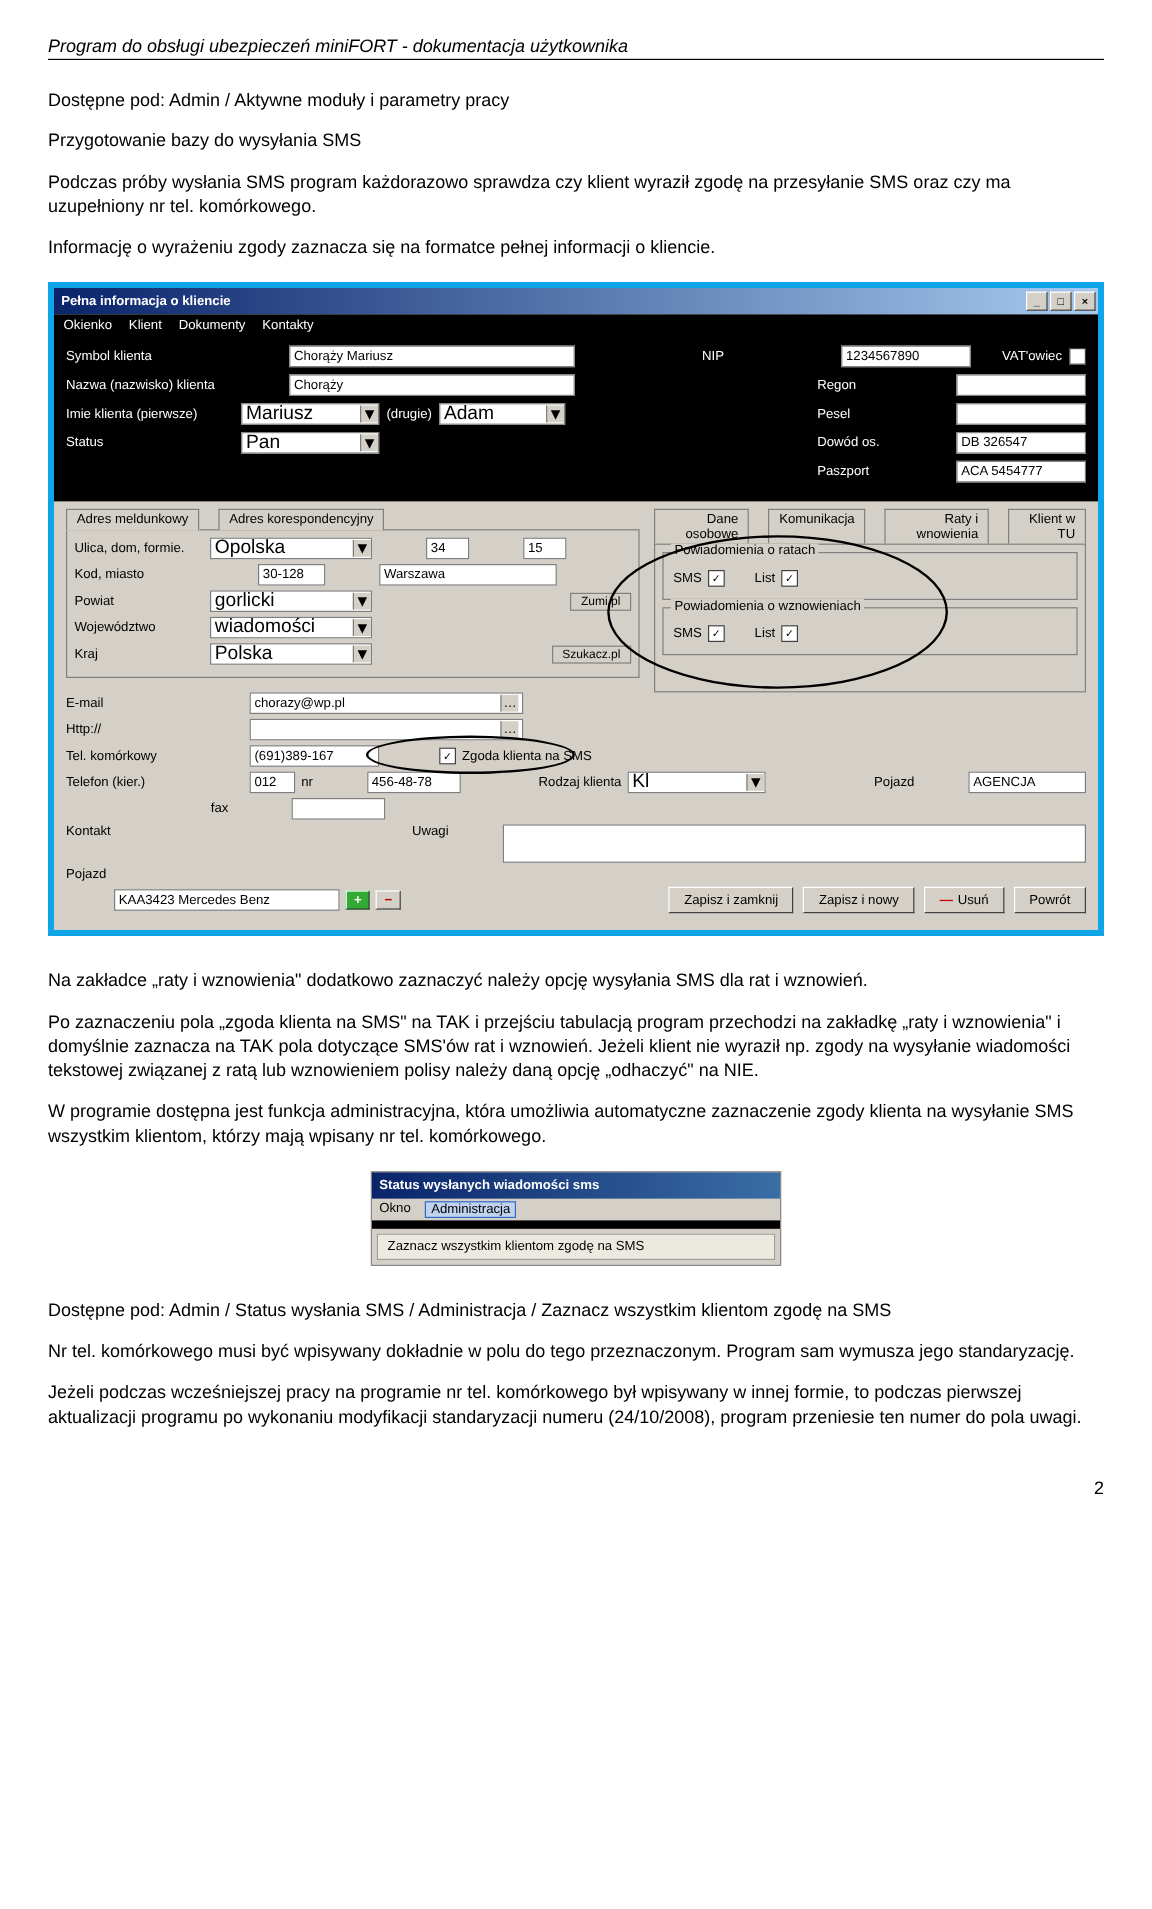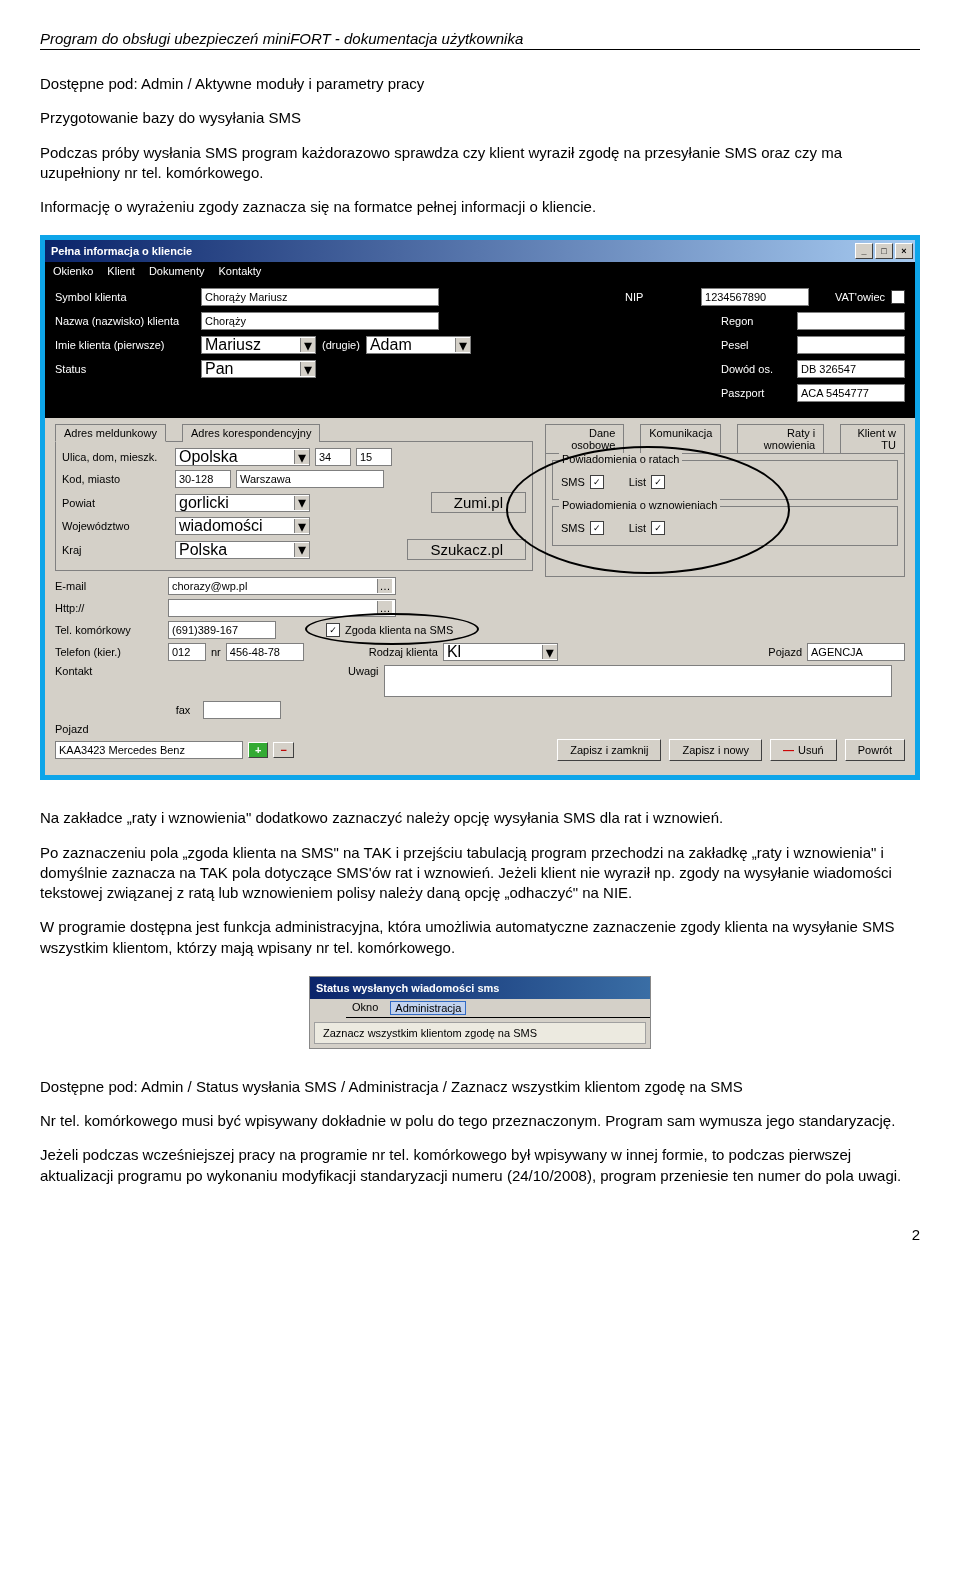--- a/index.html
+++ b/index.html
@@ -88,20 +88,21 @@
   }
   .inp {
     background: #fff;
     color: #000;
     border: 1px solid #7f7f7f;
     height: 16px;
     padding: 0 3px;
     font-size: 11px;
     display: inline-flex;
     align-items: center;
+    margin-left: 40px;
   }
   .combo {
     background: #fff;
     color: #000;
     border: 1px solid #7f7f7f;
     height: 16px;
     display: inline-flex;
     align-items: center;
     justify-content: space-between;
     padding-left: 3px;
@@ -179,22 +180,22 @@
   .group-title {
     position: absolute;
     top: -8px;
     left: 6px;
     background: #d4d0c8;
     padding: 0 3px;
     font-size: 11px;
   }
   .zumi {
     border: 1px solid #808080;
-    padding: 1px 22px;
-    font-size: 15px;
+    padding: 1px 8px;
+    font-size: 10px;
     background: #d4d0c8;
   }
   .bottom-btns {
     display: flex;
     gap: 8px;
     justify-content: flex-end;
     margin-top: 6px;
   }
   .big-btn {
     border: 1px solid #fff;
@@ -222,25 +223,24 @@
     background: #d4d0c8;
     font-family: Tahoma, Arial, sans-serif;
     font-size: 11px;
   }
   .mini-shot .titlebar {
     background: linear-gradient(to right, #0a246a, #3a6ea5);
     height: 18px;
   }
   .mini-menu {
     background: #d4d0c8;
-    border-bottom: 1px solid #000000;
+    border-bottom: 7px solid #000000;
     padding: 2px 6px;
     display: flex;
     gap: 12px;
-    margin-left: 36px;
   }
   .mini-item {
     background: #eceae0;
     border: 1px solid #a0a0a0;
     padding: 4px 8px;
     margin: 4px;
   }
   .page-num {
     text-align: right;
     margin-top: 40px;
@@ -341,21 +341,21 @@
   <div class="classic-pane">
     <div class="flex-cols">
 
       <div class="left-block">
         <div class="tabs">
           <div class="tab active">Adres meldunkowy</div>
           <div class="tab">Adres korespondencyjny</div>
         </div>
         <div class="tab-panel">
           <div class="row">
-            <label>Ulica, dom, mieszk.</label>
+            <label>Ulica, dom, formie.</label>
             <span class="combo" style="width:130px">
                 <span>Opolska</span>
                 <span class="arrow">▾</span>
               </span>
             <span class="inp" style="width:28px">34</span>
             <span class="inp" style="width:28px">15</span>
           </div>
           <div class="row">
             <label>Kod, miasto</label>
             <span class="inp" style="width:48px">30-128</span>
@@ -446,29 +446,29 @@
       <span class="small-label">nr</span>
       <span class="inp" style="width:70px">456-48-78</span>
       <span class="small-label" style="margin-left:60px">Rodzaj klienta</span>
       <span class="combo" style="width:110px">
           <span>Kl</span>
           <span class="arrow">▾</span>
         </span>
       <span class="small-label" style="margin-left:auto">Pojazd</span>
       <span class="inp" style="width:90px">AGENCJA</span>
     </div>
+    <div class="row">
+      <label></label>
+      <span class="small-label" style="width:30px;text-align:center">fax</span>
+      <span class="inp" style="width:70px"></span>
+    </div>
     <div class="row" style="align-items:flex-start">
       <label>Kontakt</label>
       <span class="small-label" style="margin-left:180px">Uwagi</span>
       <span class="inp" style="width:500px;height:30px"></span>
-    </div>
-    <div class="row">
-      <label></label>
-      <span class="small-label" style="width:30px;text-align:center">fax</span>
-      <span class="inp" style="width:70px"></span>
     </div>
     <div class="row">
       <label>Pojazd</label>
     </div>
     <div class="row" style="align-items:center">
       <span class="inp" style="width:180px">KAA3423 Mercedes Benz</span>
       <span class="big-btn" style="background:#3a3;color:#fff;padding:1px 6px;font-weight:bold">+</span>
       <span class="big-btn" style="padding:1px 6px;color:#b00;font-weight:bold">−</span>
       <div class="bottom-btns" style="margin-left:auto;margin-top:0">
         <span class="big-btn">Zapisz i zamknij</span>

